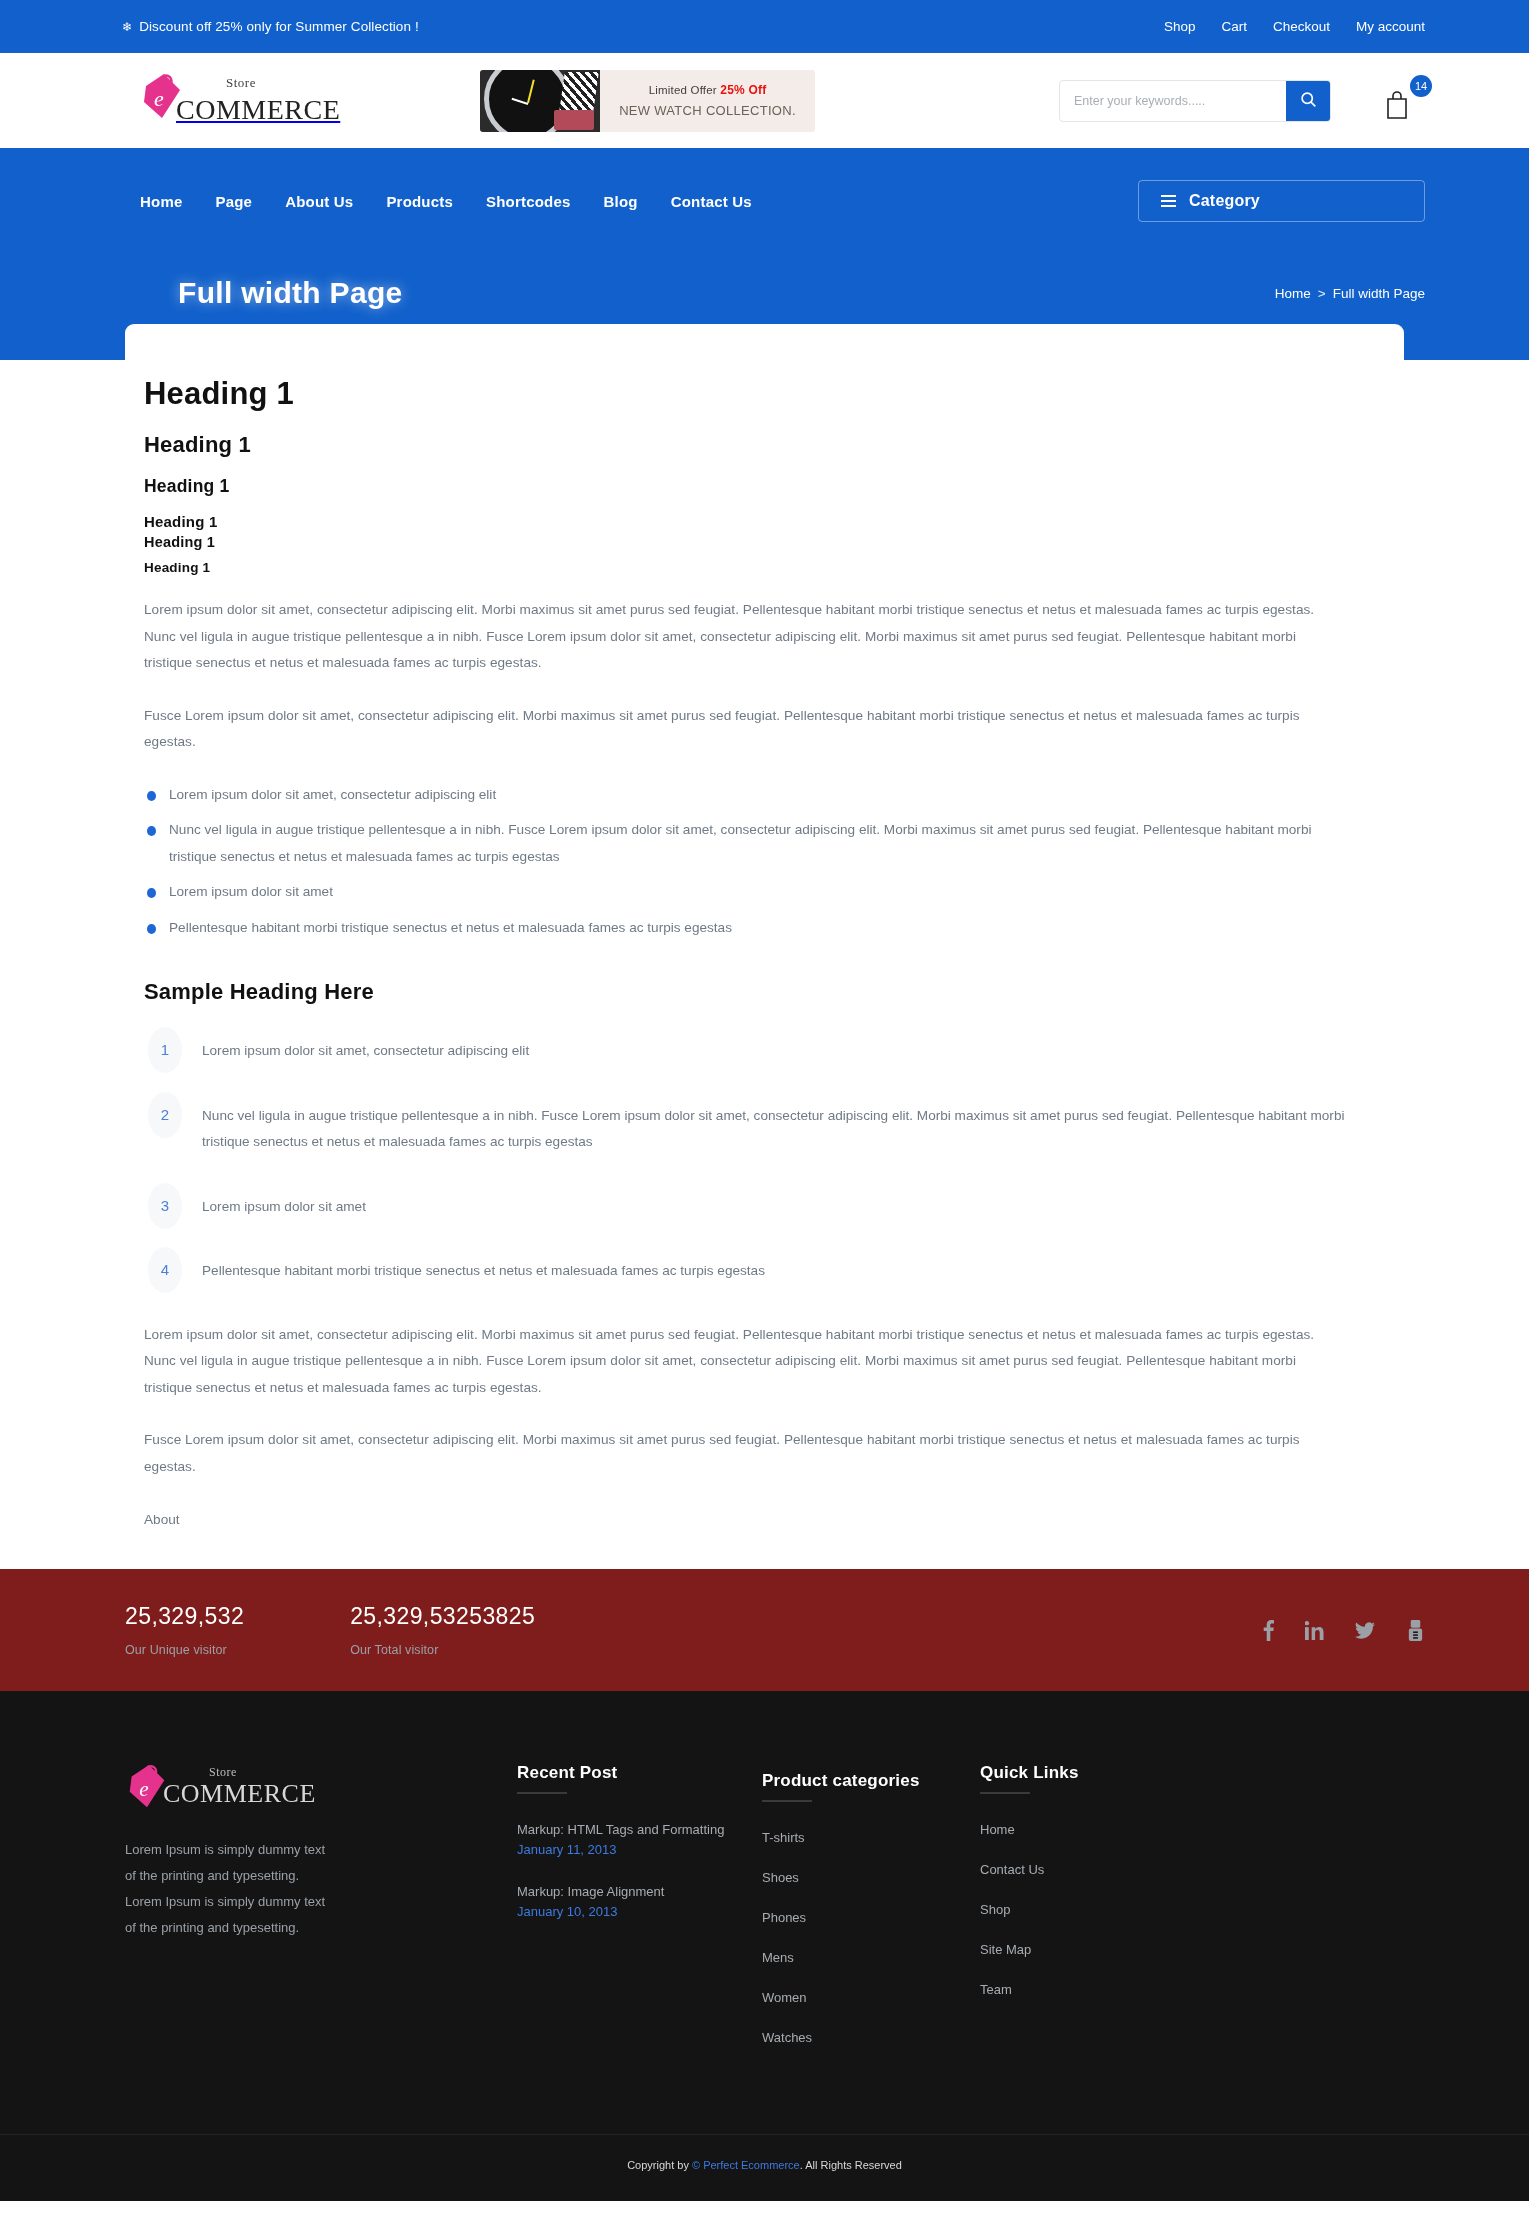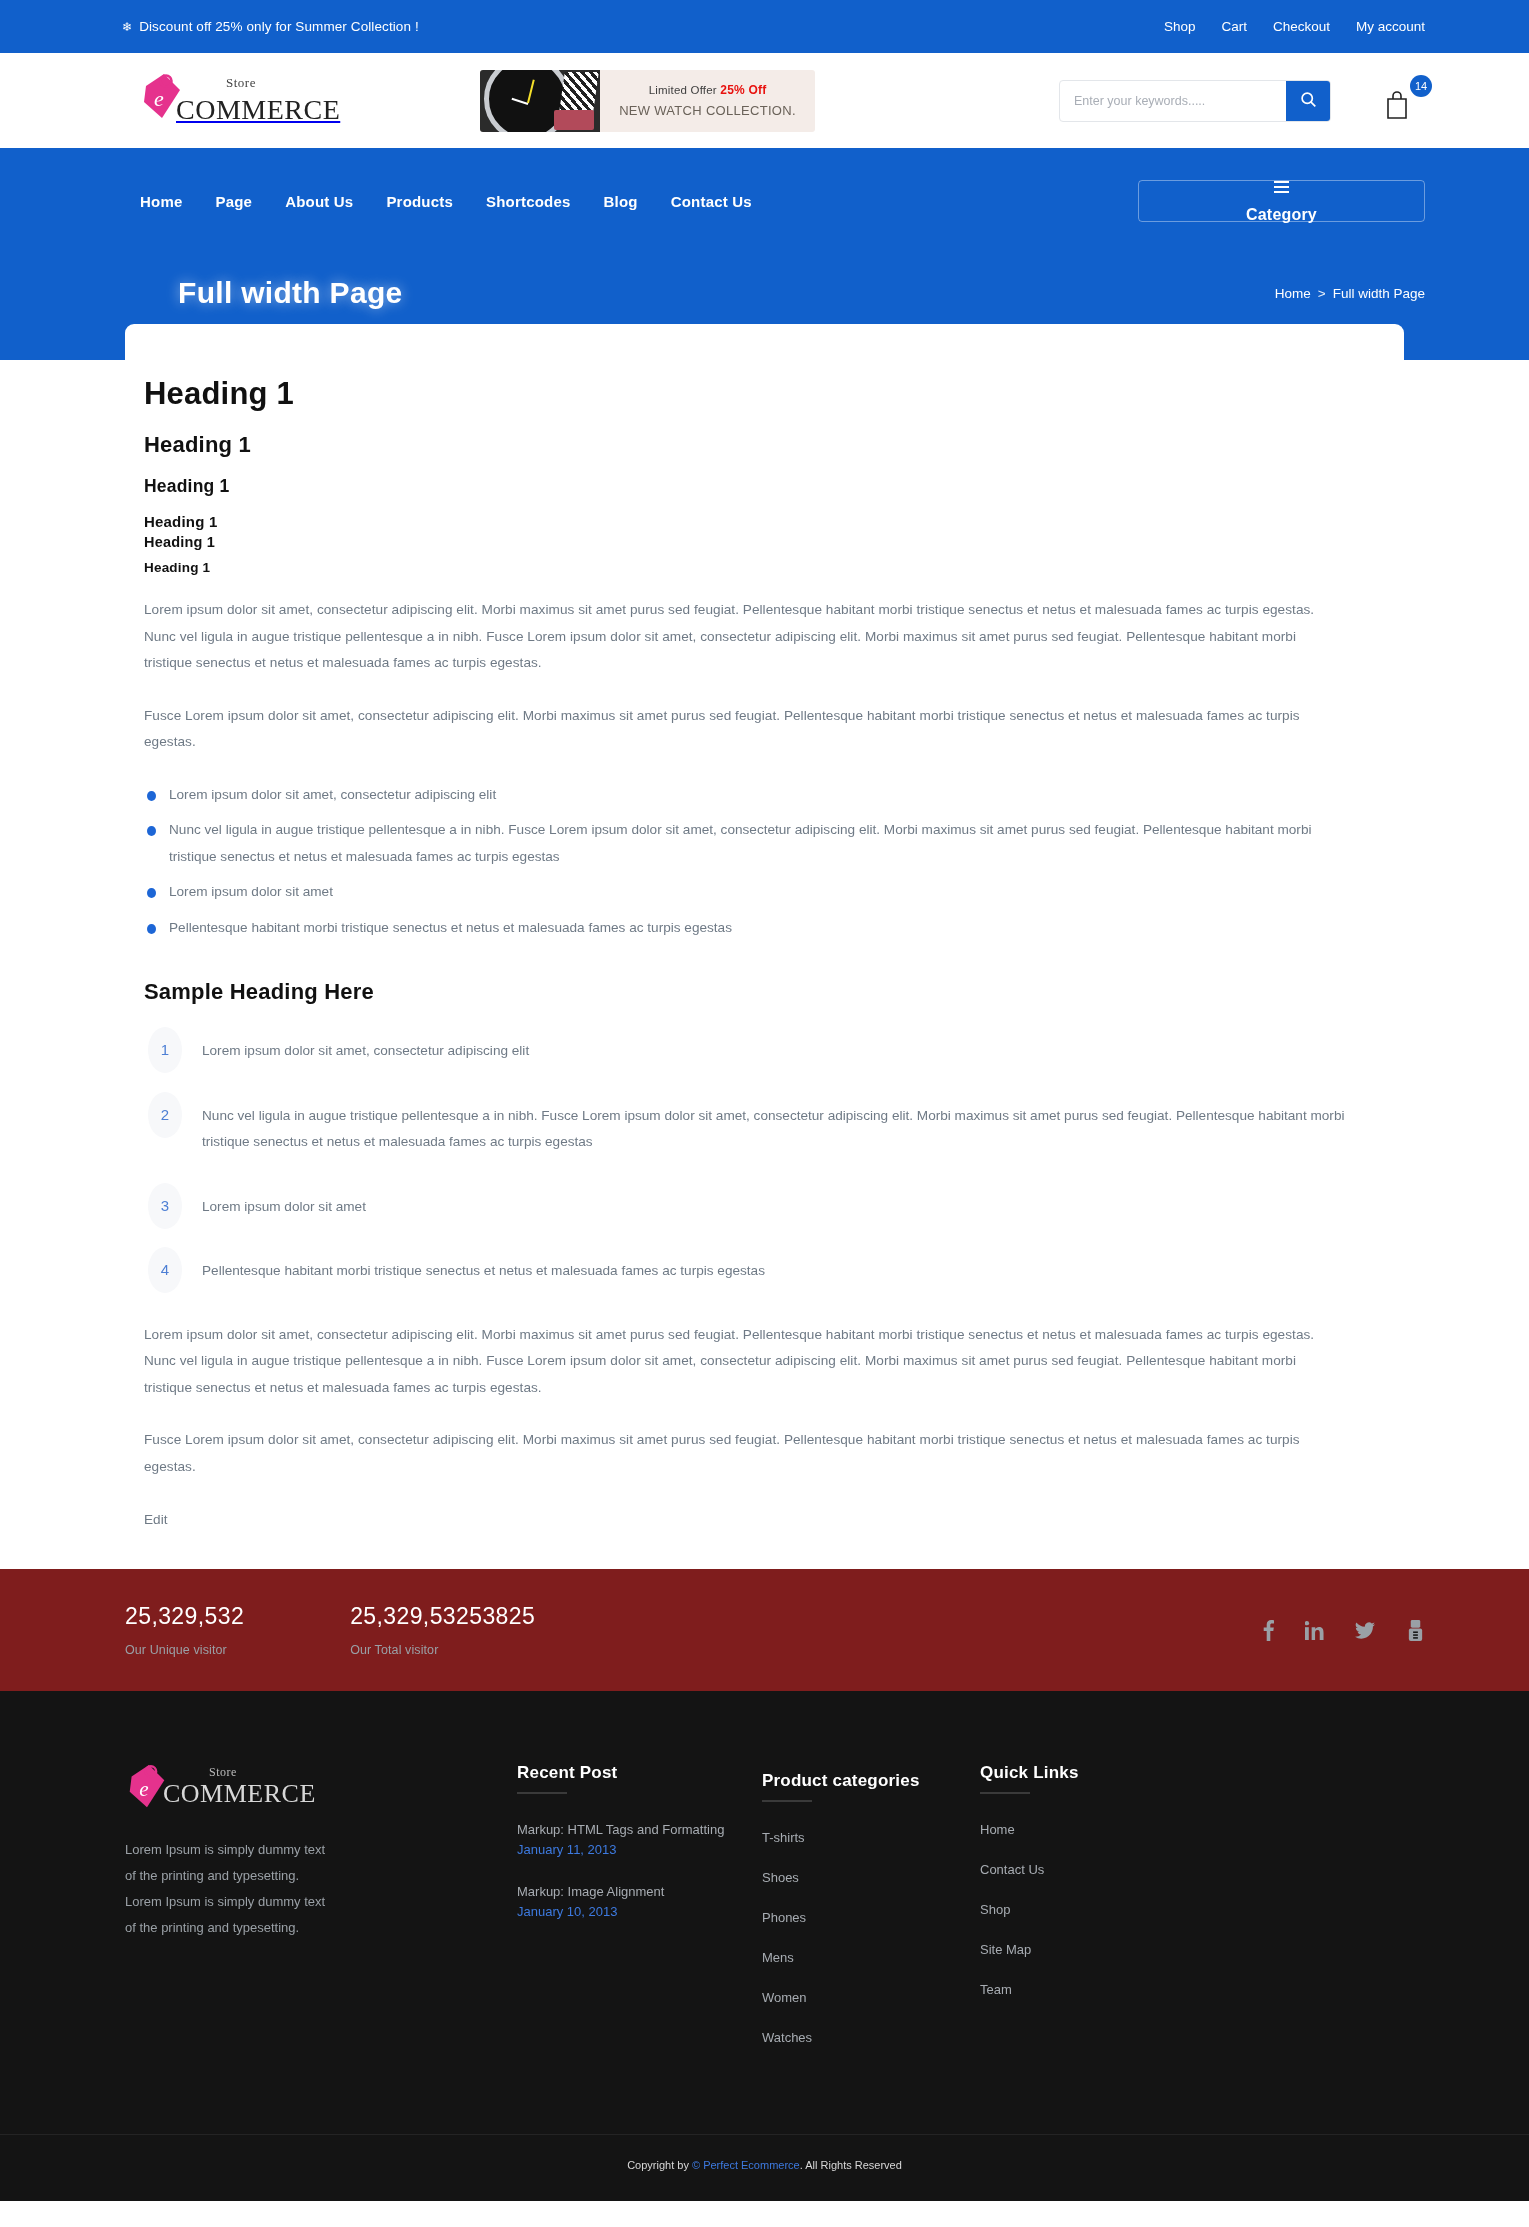--- a/index.html
+++ b/index.html
@@ -249,21 +249,20 @@
     height: 42px;
     border: 1px solid rgba(255,255,255,.38);
     border-radius: 4px;
     display: flex;
     align-items: center;
     gap: 13px;
     padding: 0 22px;
     color: #fff;
     cursor: pointer;
     background: transparent;
-    flex-direction: column;
   }
   .cat-bars { display: inline-flex; flex-direction: column; gap: 3px; }
   .cat-bars i { display: block; width: 15px; height: 2px; background: #fff; }
   .category-label { font-size: 16px; font-weight: 700; letter-spacing: .2px; }
 
   .hero-title-row {
     display: flex;
     align-items: center;
     justify-content: space-between;
     padding: 30px 104px 0 178px;
@@ -627,21 +626,21 @@
         </li>
         <li>
           <span class="num-badge">4</span>
           <span>Pellentesque habitant morbi tristique senectus et netus et malesuada fames ac turpis egestas</span>
         </li>
       </ol>
 
       <p class="body-text">Lorem ipsum dolor sit amet, consectetur adipiscing elit. Morbi maximus sit amet purus sed feugiat. Pellentesque habitant morbi tristique senectus et netus et malesuada fames ac turpis egestas. Nunc vel ligula in augue tristique pellentesque a in nibh. Fusce Lorem ipsum dolor sit amet, consectetur adipiscing elit. Morbi maximus sit amet purus sed feugiat. Pellentesque habitant morbi tristique senectus et netus et malesuada fames ac turpis egestas.</p>
       <p class="body-text">Fusce Lorem ipsum dolor sit amet, consectetur adipiscing elit. Morbi maximus sit amet purus sed feugiat. Pellentesque habitant morbi tristique senectus et netus et malesuada fames ac turpis egestas.</p>
 
-      <a href="#" class="edit-link">Edit</a>
+      <a href="#" class="edit-link">About</a>
     </div>
   </div>
 </div>
 
 <div class="counter-strip">
   <div class="counter-item">
     <div class="counter-value">25,329,532</div>
     <div class="counter-label">Our Unique visitor</div>
   </div>
   <div class="counter-item">

